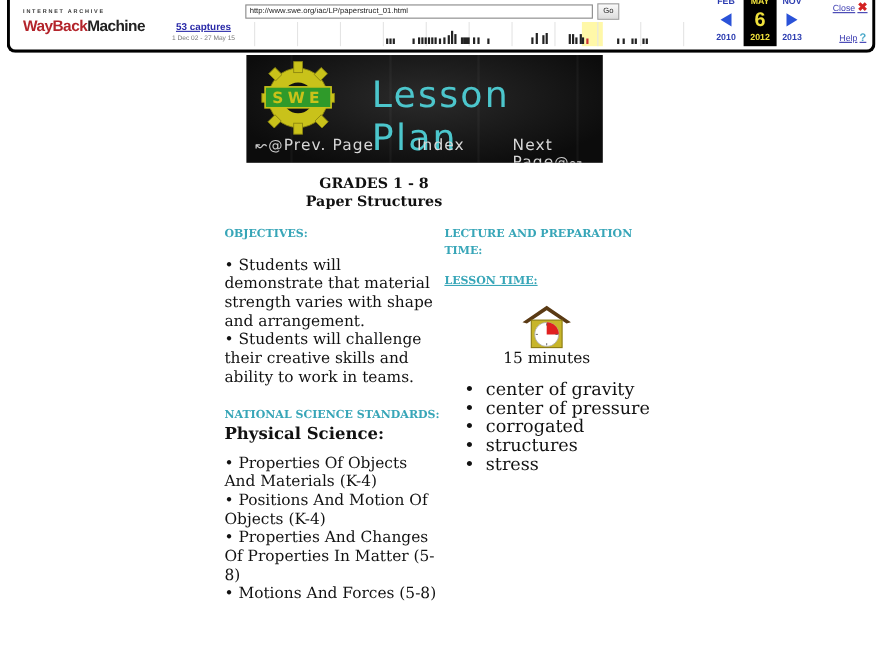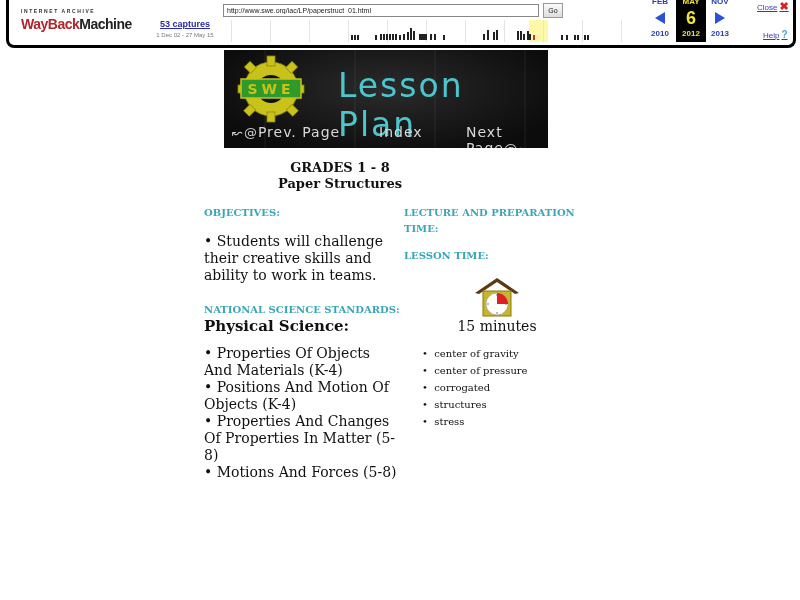--- a/index.html
+++ b/index.html
@@ -84,24 +84,24 @@
 
   #objectives-list { margin-top: 12px; }
   #nss-heading { margin-top: 18px; }
   #phys-sci { font-weight: bold; font-size: 15px; line-height: 17px; margin-top: 0px; }
   #standards-list { margin-top: 10px; }
 
   .time-block { text-align: center; width: 186px; }
   .clock-icon { display:block; margin: 0 auto; width: 48px; height: 42px; }
   .time-val { font-size: 14px; line-height: 17px; }
   #lect-time-block { margin-top: 12px; }
-  #lesson-heading { margin-top: 11px; }
+  #lesson-heading { margin-top: 11px; text-decoration: underline; }
   #lesson-time-block { margin-top: 12px; }
   #words-heading { margin-top: 12px; }
-  #words-list { list-style: none; margin-top: 10px; padding-left: 18px; font-size: 10px; line-height: 17px; }
+  #words-list { list-style: none; margin-top: 10px; padding-left: 18px; font-size: 16px; line-height: 17px; }
   #words-list li::before { content: "\2022\00a0\00a0"; }
 </style>
 </head>
 <body>
 
 <div id="wb-toolbar">
   <div id="wb-logo">
     <span class="ia">INTERNET ARCHIVE</span>
     <span class="wm"><span class="way">WayBack</span><span class="mac">Machine</span></span>
   </div>
@@ -216,20 +216,21 @@
 </div>
 
 <div id="page-heading">
   <div>GRADES 1 - 8</div>
   <div>Paper Structures</div>
 </div>
 
 <div class="col" id="col-left">
   <div class="section-h">OBJECTIVES:</div>
   <ul class="bul-list" id="objectives-list">
+    <li>Students will demonstrate that material strength varies with shape and arrangement.</li>
     <li>Students will challenge their creative skills and ability to work in teams.</li>
   </ul>
 
   <div class="section-h" id="nss-heading">NATIONAL SCIENCE STANDARDS:</div>
   <div id="phys-sci">Physical Science:</div>
   <ul class="bul-list" id="standards-list">
     <li>Properties Of Objects And Materials (K-4)</li>
     <li>Positions And Motion Of Objects (K-4)</li>
     <li>Properties And Changes Of Properties In Matter (5-8)</li>
     <li>Motions And Forces (5-8)</li>

